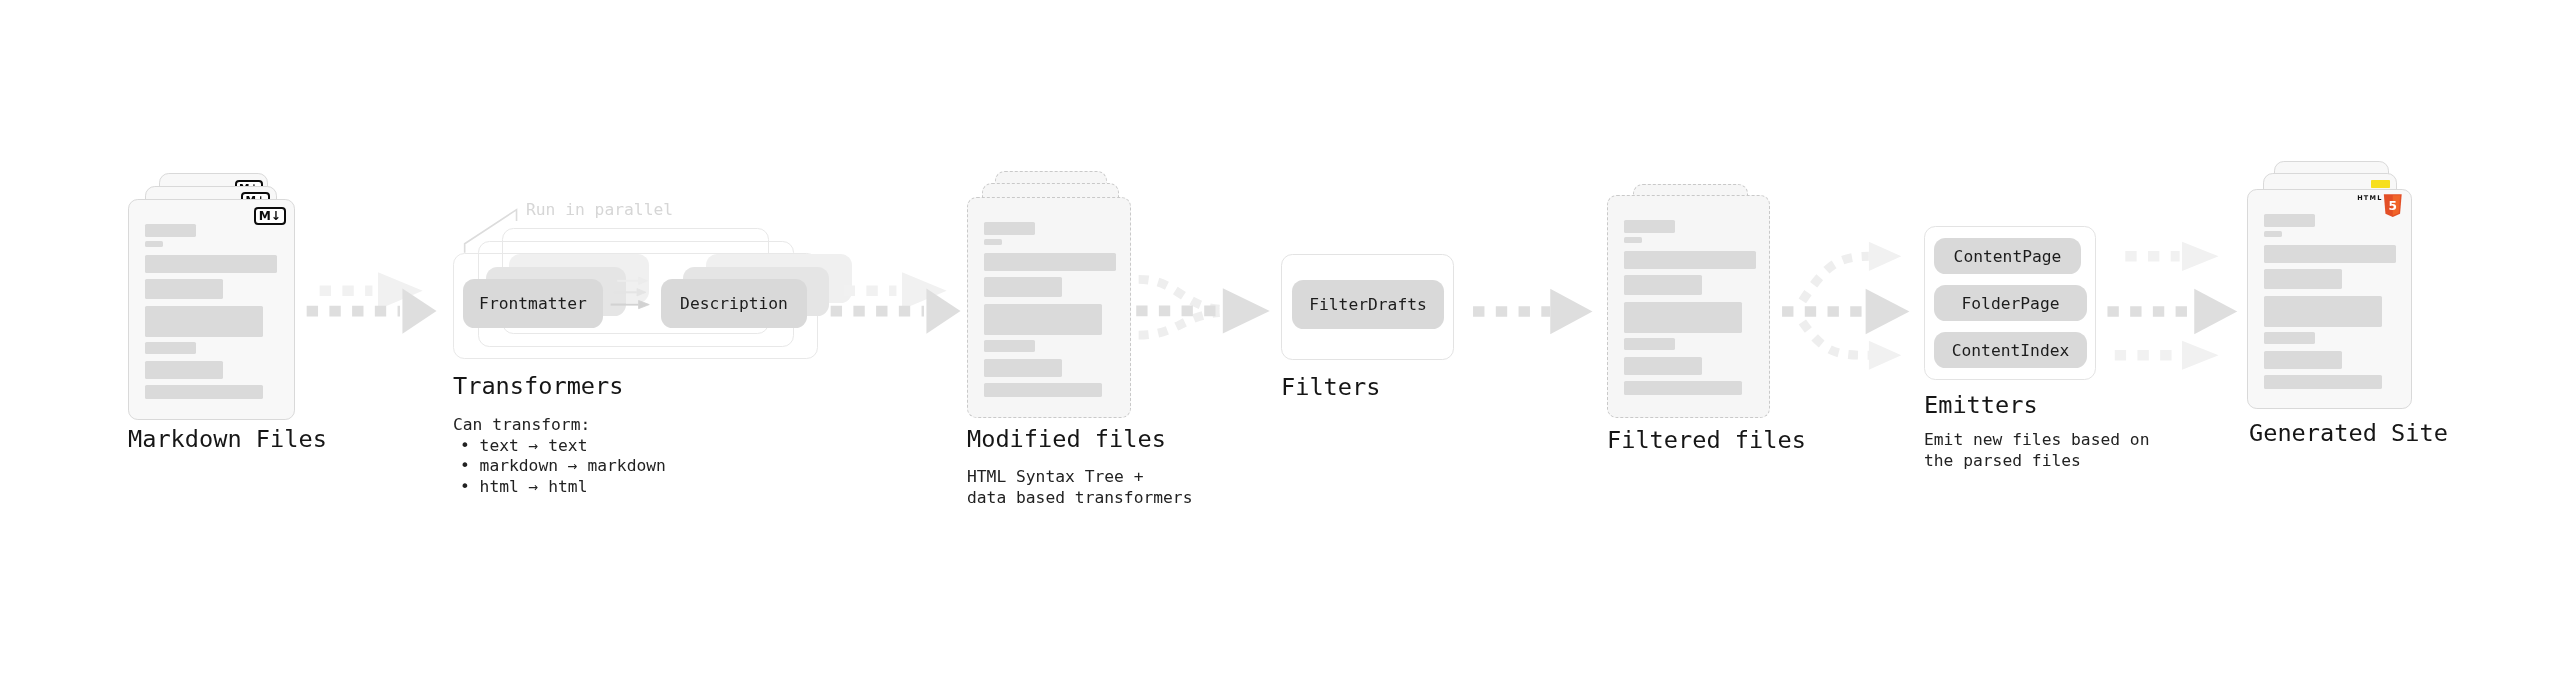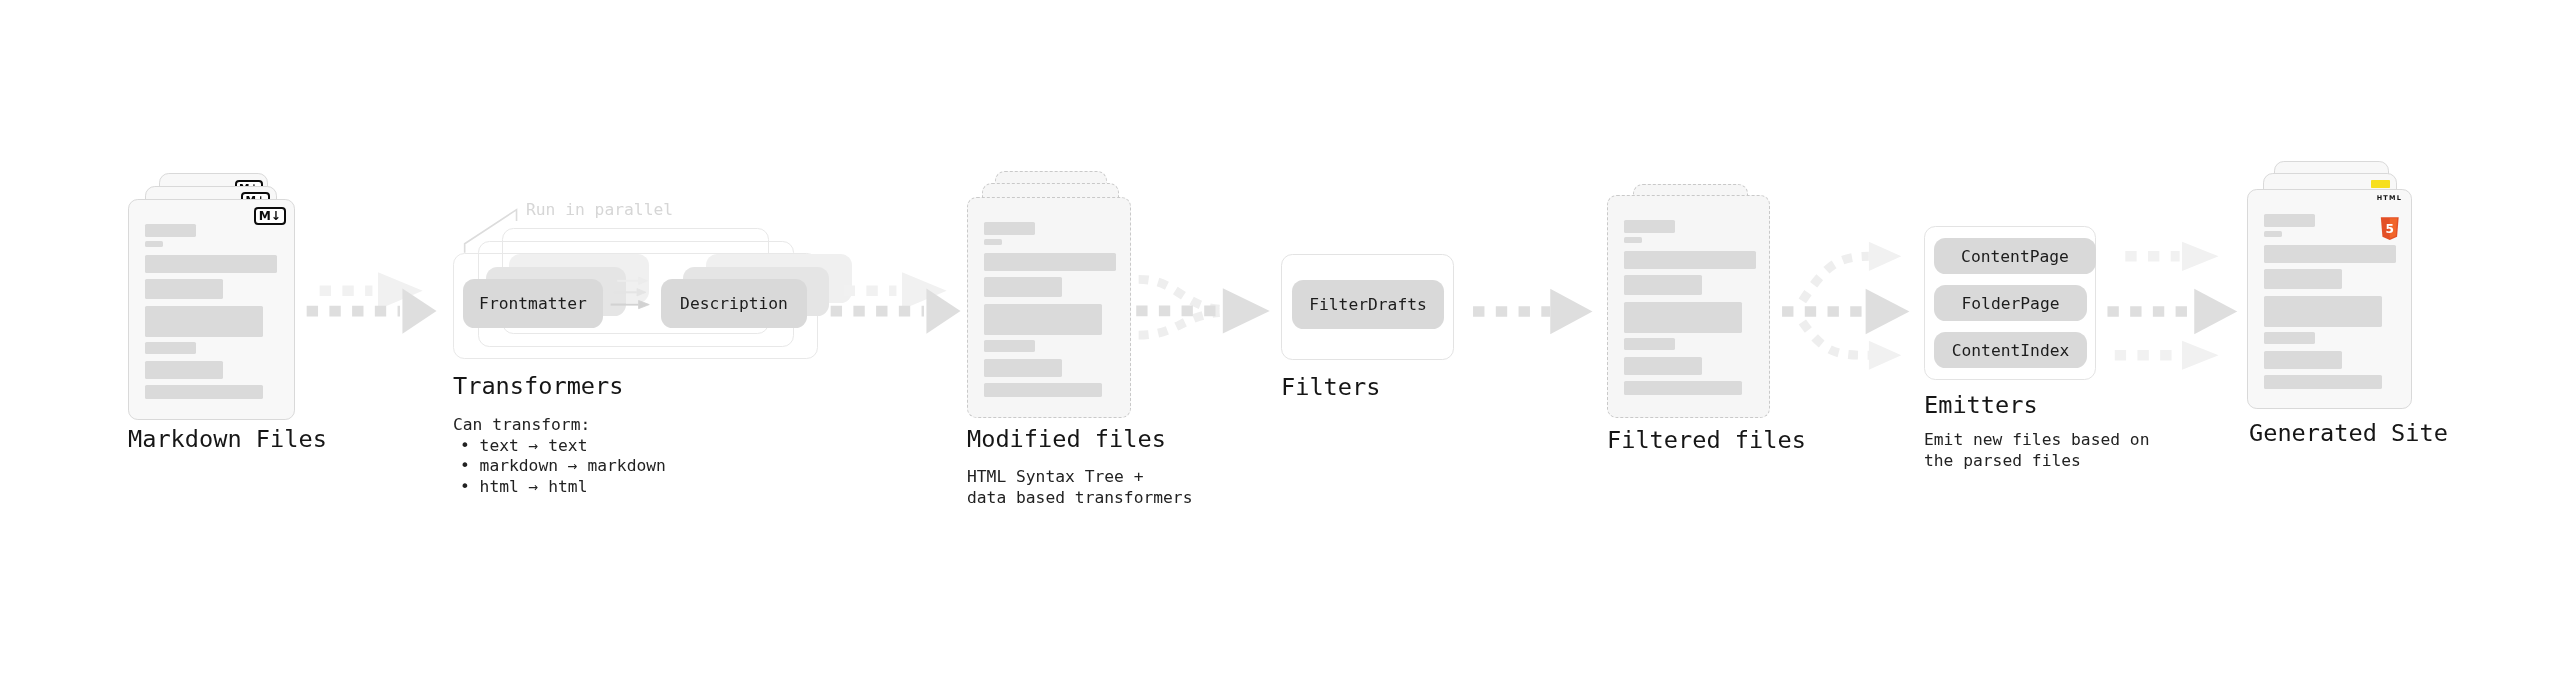--- a/index.html
+++ b/index.html
@@ -38,21 +38,21 @@
   .hm{fill:#dedede;}
   .hl{fill:#f1f1f1;}
 
   
   .mdb{position:absolute;background:#fff;border:2.4px solid #0c0c0c;border-radius:4.1px;display:flex;align-items:center;justify-content:center;font-weight:700;color:#0c0c0c;font-family:"DejaVu Sans","Liberation Sans",sans-serif;}
   .mdb.front{width:32px;height:18.7px;font-size:12.2px;right:8.1px;top:6.5px;}
   .mdb.b1{width:28.4px;height:17px;font-size:10.6px;right:6.5px;top:4.9px;}
   .mdb.b2{width:28.4px;height:17px;font-size:10.6px;right:4.1px;top:5.7px;}
 
   
-  .h5wrap{position:absolute;display:flex;flex-direction:column;align-items:center;gap:15px;}
+  .h5wrap{position:absolute;display:flex;flex-direction:row;align-items:flex-start;gap:0;}
   .h5label{font-size:6.5px;font-weight:700;letter-spacing:1.2px;color:#111;font-family:"DejaVu Sans","Liberation Sans",sans-serif;}
   .cssbadge{position:absolute;text-align:center;}
   .cssbadge span{display:block;font-size:7.3px;font-weight:700;color:#111;font-family:"DejaVu Sans","Liberation Sans",sans-serif;line-height:7.3px;}
   .cssunder{width:14.6px;height:3.3px;background:#2f6bff;border-radius:0.8px;margin:0.8px auto 0;}
   .jsbadge{position:absolute;width:18.7px;height:8.1px;background:#f7df1e;border-radius:0.8px;}
 </style>
 </head>
 <body>
 
 <div id="stage">
@@ -184,21 +184,21 @@
   <svg class="arrow" style="left:1778px;top:236px" width="142" height="146" viewBox="0 0 175 180">
     <path class="dc" d="M30,80 C58,38 72,25 112,25"></path>
     <polygon class="hl" points="112,7 152,25 112,43"></polygon>
     <path class="dc" d="M30,106 C58,145 72,147 112,147"></path>
     <polygon class="hl" points="112,129 152,147 112,165"></polygon>
     <line class="dm" x1="5" y1="93" x2="108" y2="93"></line>
     <polygon class="hm" points="108,65 162,93 108,121"></polygon>
   </svg>
 
   <div class="frame" style="left:1924px;top:226px;width:172px;height:154px"></div>
-  <div class="pill" style="left:1934px;top:238px;width:162px;height:36px">ContentPage</div>
+  <div class="pill" style="left:1934px;top:238px;width:147px;height:36px">ContentPage</div>
   <div class="pill" style="left:1934px;top:285px;width:153px;height:36px">FolderPage</div>
   <div class="pill" style="left:1934px;top:332px;width:153px;height:36px">ContentIndex</div>
   <div class="title" style="left:1924px;top:392px">Emitters</div>
   <div class="desc" style="left:1924px;top:429px">Emit new files based on
 the parsed files</div>
 
   <svg class="arrow" style="left:2105px;top:236px" width="142" height="146" viewBox="0 0 175 180">
     <line class="dl" x1="25" y1="25" x2="92" y2="25"></line>
     <polygon class="hl" points="95,7 140,25 95,43"></polygon>
     <line class="dm" x1="3" y1="93" x2="108" y2="93"></line>

